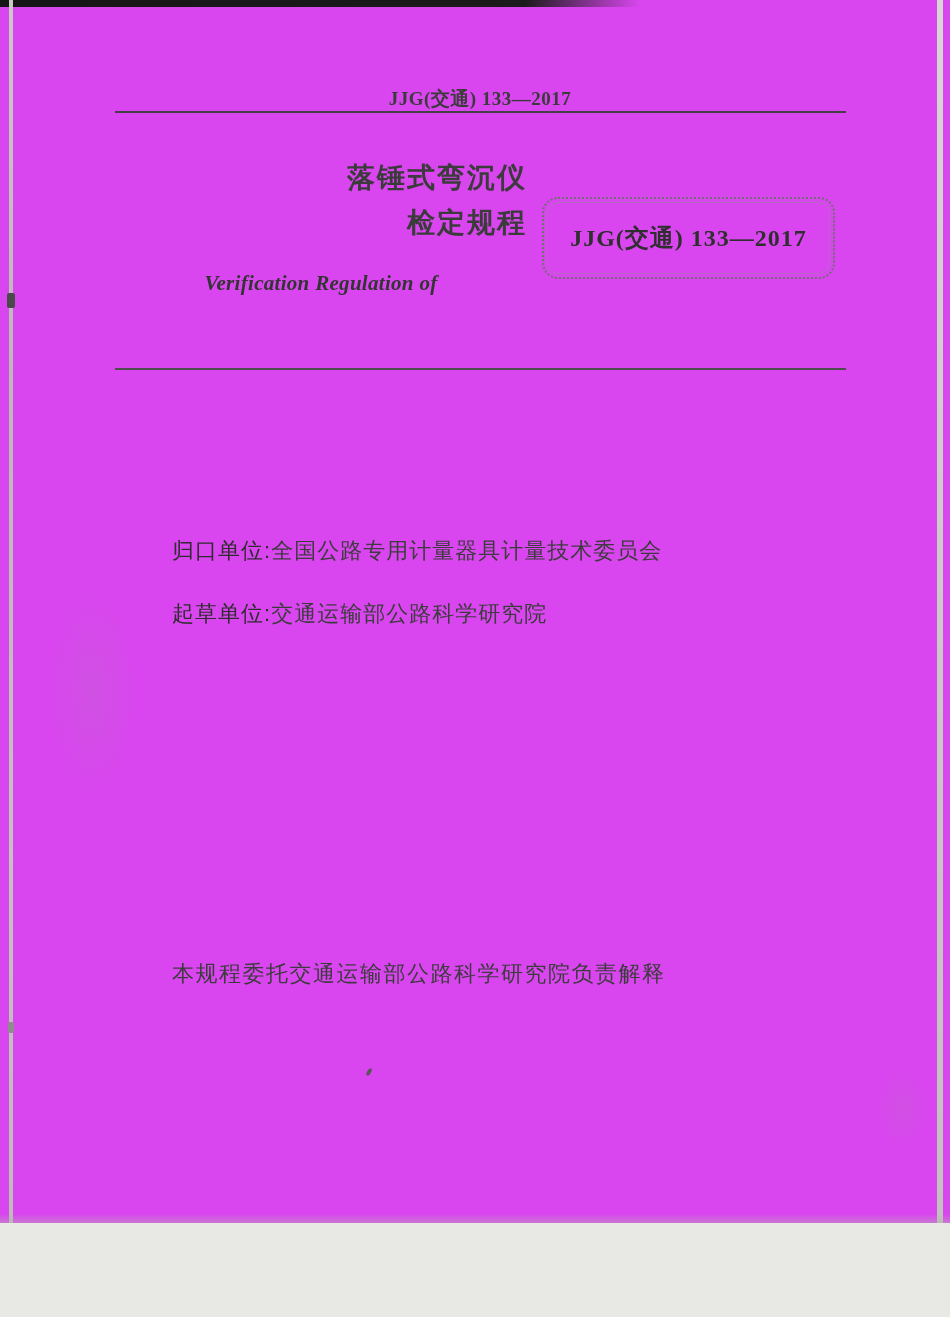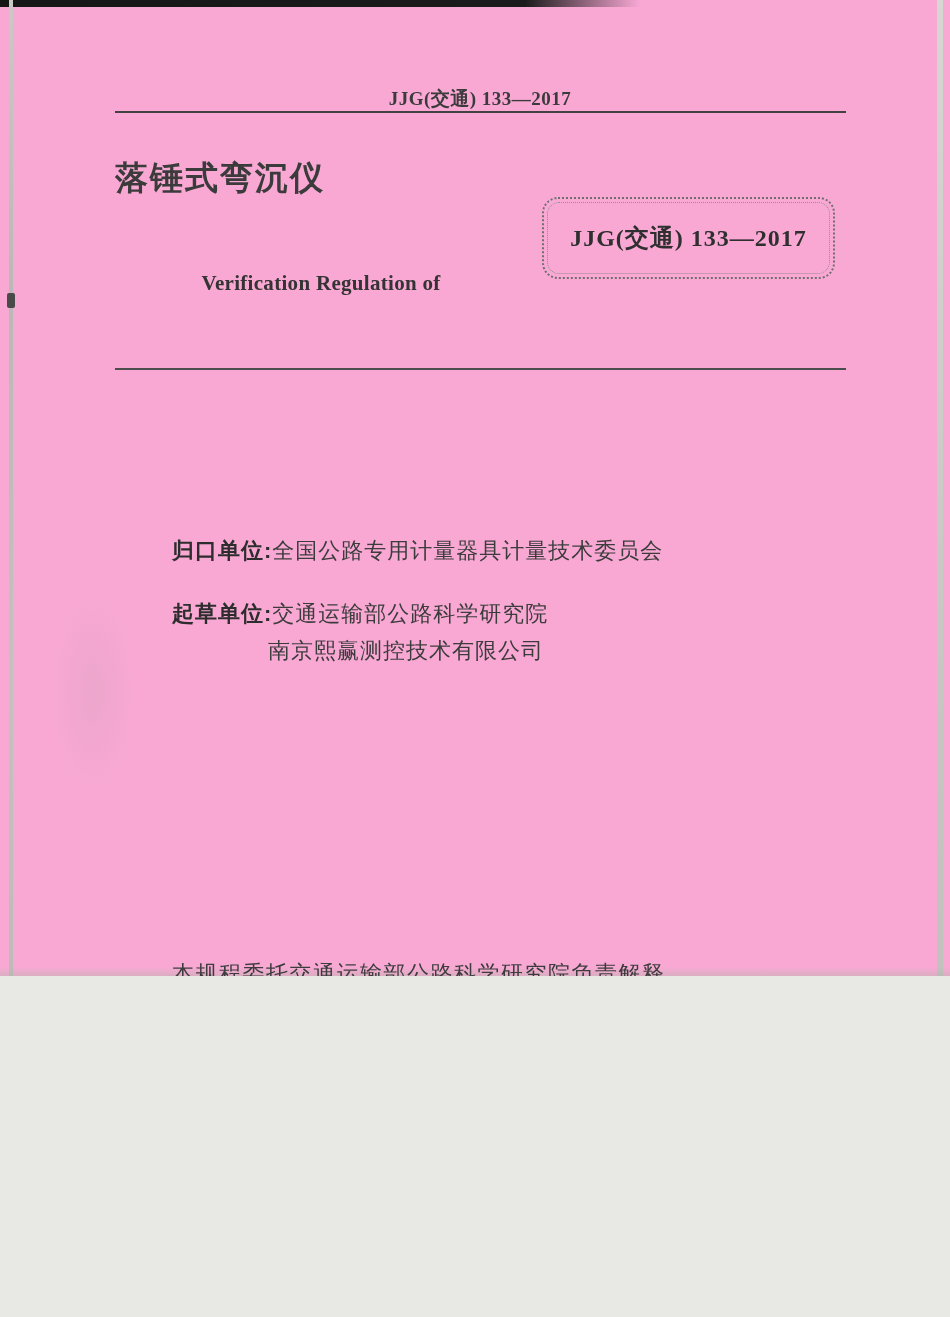--- a/index.html
+++ b/index.html
@@ -1,21 +1,21 @@
 <!DOCTYPE html>
 <html><head>
 <meta charset="utf-8">
 <style>
   * { margin:0; padding:0; box-sizing:border-box; }
   html,body { width:950px; height:1317px; }
   body { background:#e8e8e4; font-family:"Liberation Serif","DejaVu Serif",serif; }
 
   .page {
-    position:relative; width:950px; height:976px;
-    background:#f9a8d4; overflow:hidden; color:#333;
+    position:relative; width:950px; height:1223px;
+    background:#d946ef; overflow:hidden; color:#333;
   }
 
   
   .scan-edge-top {
     position:absolute; top:0; left:0; width:640px; height:7px;
     background:linear-gradient(to right,#161616 0%,#1b1b1b 82%,rgba(27,27,27,0) 100%);
   }
   .scan-edge-left {
     position:absolute; top:0; left:9px; width:4px; height:100%;
     background:linear-gradient(to bottom,#c9c9c6 0%,#b9b9b5 30%,#c2c2be 70%,#bcbcb8 100%);
@@ -51,48 +51,48 @@
   .header-code {
     position:absolute; top:86px; left:0; width:960px; text-align:center;
     font-size:19px; font-weight:bold; letter-spacing:0.5px; color:#3b3b3b;
   }
   .rule { position:absolute; left:115px; width:731px; height:2px; background:#424242; }
   .rule-top { top:111px; }
   .rule-mid { top:368px; background:#4d4d4d; }
 
   
   .title-cn {
-    position:absolute; top:155px; left:115px; width:412px; text-align:left;
+    position:absolute; top:155px; left:115px; width:412px; text-align:right;
     font-family:"Liberation Sans","DejaVu Sans",sans-serif;
-    font-weight:bold; font-size:33px; line-height:45px; letter-spacing:2px; color:#3b3b3b;
+    font-weight:bold; font-size:28px; line-height:45px; letter-spacing:2px; color:#3b3b3b;
   }
   .title-en {
     position:absolute; top:267px; left:115px; width:412px; text-align:center;
-    font-weight:bold; font-size:21px; line-height:33px; letter-spacing:0.3px; color:#343434;
+    font-weight:bold; font-size:21px; line-height:33px; letter-spacing:0.3px; color:#343434;font-style:italic;
   }
 
   
   .stamp {
     position:absolute; left:542px; top:197px; width:293px; height:82px;
     border:2px dotted #6f6f6f; border-radius:16px;
     display:flex; align-items:center; justify-content:center;
   }
   .stamp::before {
     content:""; position:absolute; inset:3px;
     border:1px dotted #8f8f8f; border-radius:12px;
   }
   .stamp-code {
     font-weight:bold; font-size:24px; letter-spacing:1px; color:#2f2f2f;
   }
 
   
   .unit-line { position:absolute; font-size:22px; letter-spacing:1px; white-space:nowrap; }
   .unit-label {
     font-family:"Liberation Sans","DejaVu Sans",sans-serif;
-    font-weight:bold; color:#2d2d2d;margin-top:37px;
+    font-weight:normal; color:#2d2d2d;margin-top:37px;
   }
   .unit-value { color:#3c3c3c; }
   .unit-centralized { left:172px; top:536px; }
   .unit-drafting { left:172px; top:599px;text-align:center; }
   .unit-drafting-line2 { left:268px; top:636px; color:#3c3c3c; }
 
   
   .interpretation-note {
     position:absolute; left:172px; top:959px;
     font-size:22px; letter-spacing:1.5px; color:#3c3c3c; white-space:nowrap;
@@ -112,32 +112,32 @@
   <div class="smudge-left"></div>
   <div class="smudge-right"></div>
   <div class="smudge-bottom"></div>
   <div class="ink-speck"></div>
 
   <div class="header-code">JJG(交通) 133—2017</div>
   <div class="rule rule-top"></div>
 
   <div class="title-cn">
     <div>落锤式弯沉仪</div>
+    <div>检定规程</div>
   </div>
 
   <div class="title-en">
     <div>Verification Regulation of</div>
   </div>
 
   <div class="stamp">
     <span class="stamp-code">JJG(交通) 133—2017</span>
   </div>
 
   <div class="rule rule-mid"></div>
 
   <div class="unit-line unit-centralized"><span class="unit-label">归口单位:</span><span class="unit-value">全国公路专用计量器具计量技术委员会</span></div>
 
   <div class="unit-line unit-drafting"><span class="unit-label">起草单位:</span><span class="unit-value">交通运输部公路科学研究院</span></div>
-  <div class="unit-line unit-drafting-line2">南京熙赢测控技术有限公司</div>
 
   <div class="interpretation-note">本规程委托交通运输部公路科学研究院负责解释</div>
 
 </div>
 
 </body></html>

